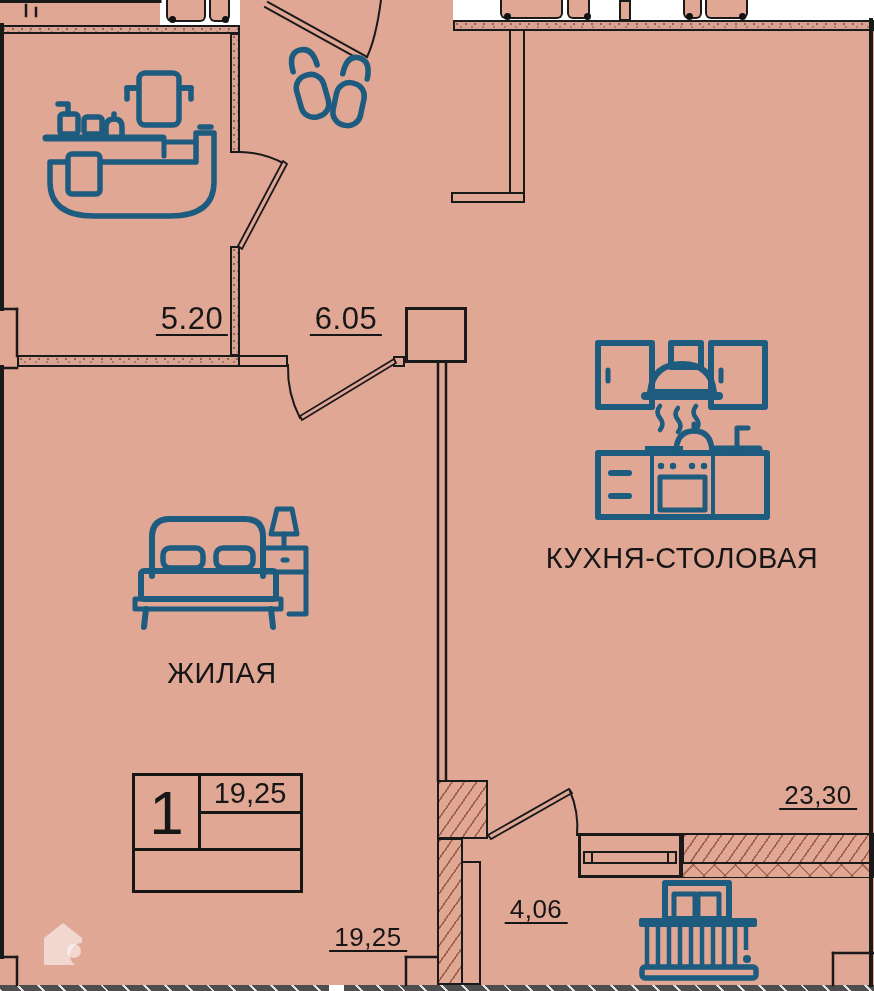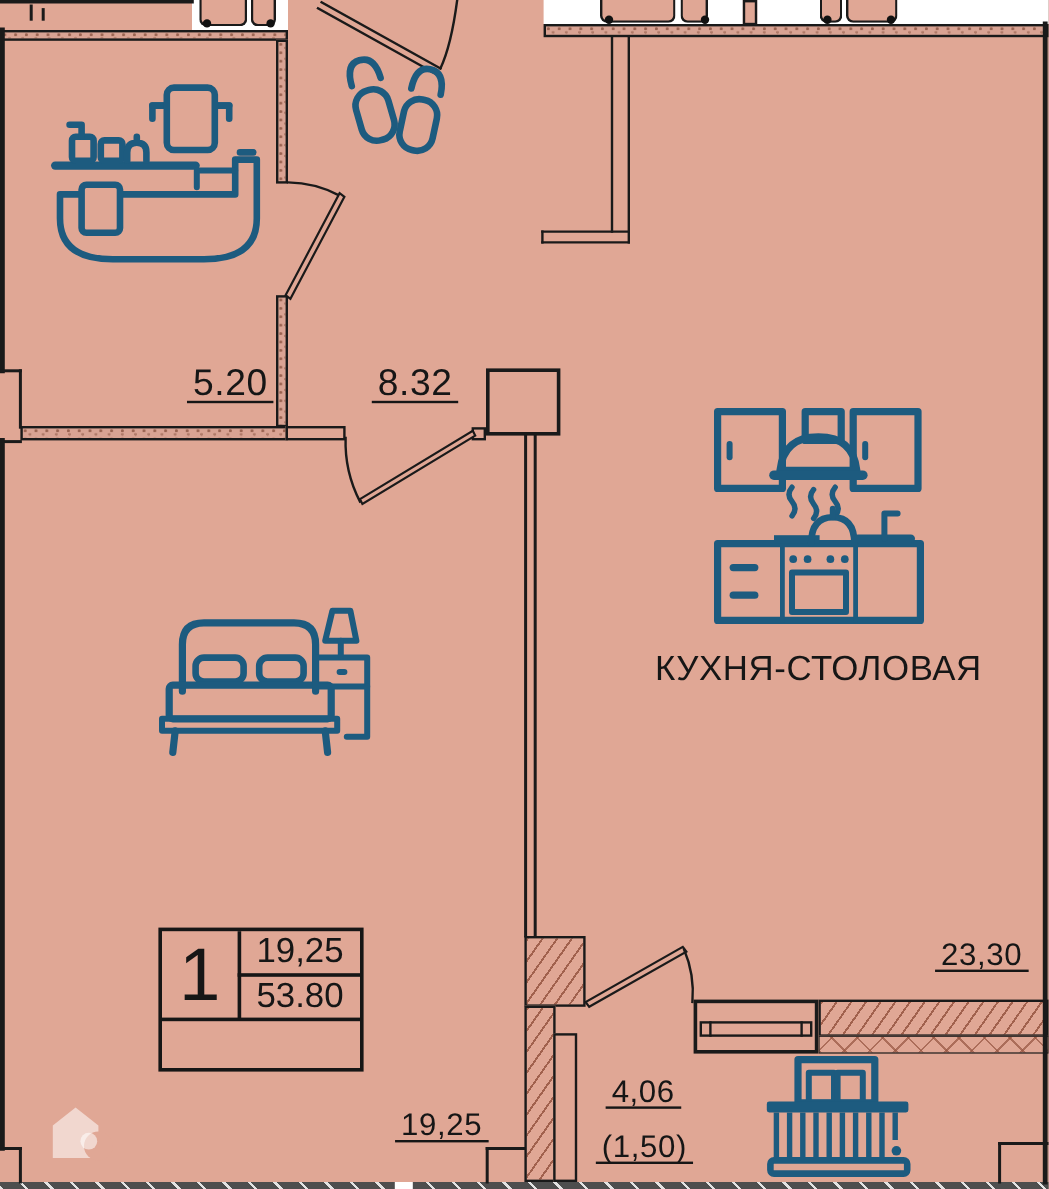--- a/index.html
+++ b/index.html
@@ -240,33 +240,32 @@
     </g>
 
     <g>
       <path d="M44,965 V938 L63,923 L82,938 V965 Z" fill="rgba(255,255,255,0.55)"></path>
       <circle cx="82" cy="955" r="12" fill="#e0a795"></circle>
       <circle cx="74" cy="951" r="7" fill="rgba(255,255,255,0.55)"></circle>
     </g>
   </svg>
 
   <div class="dim small z10" style="left:192px;top:303px">5.20</div>
-  <div class="dim small z10" style="left:346px;top:303px">8.32</div>
+  <div class="dim small z10" style="left:346px;top:303px">6.05</div>
   <div class="dim z10" style="left:818px;top:782px">23,30</div>
   <div class="dim z10" style="left:368px;top:924px">19,25</div>
   <div class="dim z10" style="left:536px;top:896px">4,06</div>
-  <div class="dim z10" style="left:537px;top:942px">(1,50)</div>
 
   <div class="room-name z10" style="left:222px;top:655px">
+    <div>ЖИЛАЯ</div>
   </div>
   <div class="room-name z10" style="left:682px;top:540px">КУХНЯ-СТОЛОВАЯ</div>
 
   <div id="summary-table" class="abs z10" style="left:132px;top:773px;width:171px;height:120px">
     <div class="line" style="left:63px;top:0;width:2.5px;height:74px"></div>
     <div class="line" style="left:63px;top:35px;width:102px;height:2.5px"></div>
     <div class="line" style="left:0;top:72px;width:165px;height:2.5px"></div>
     <div class="cell" style="left:0;top:0;width:63px;height:72px;font-size:62px">1</div>
     <div class="cell" style="left:65px;top:0;width:100px;height:35px;font-size:29px">19,25</div>
-    <div class="cell" style="left:65px;top:37px;width:100px;height:35px;font-size:29px">53.80</div>
   </div>
 
 
 </div>
 
 </body></html>

